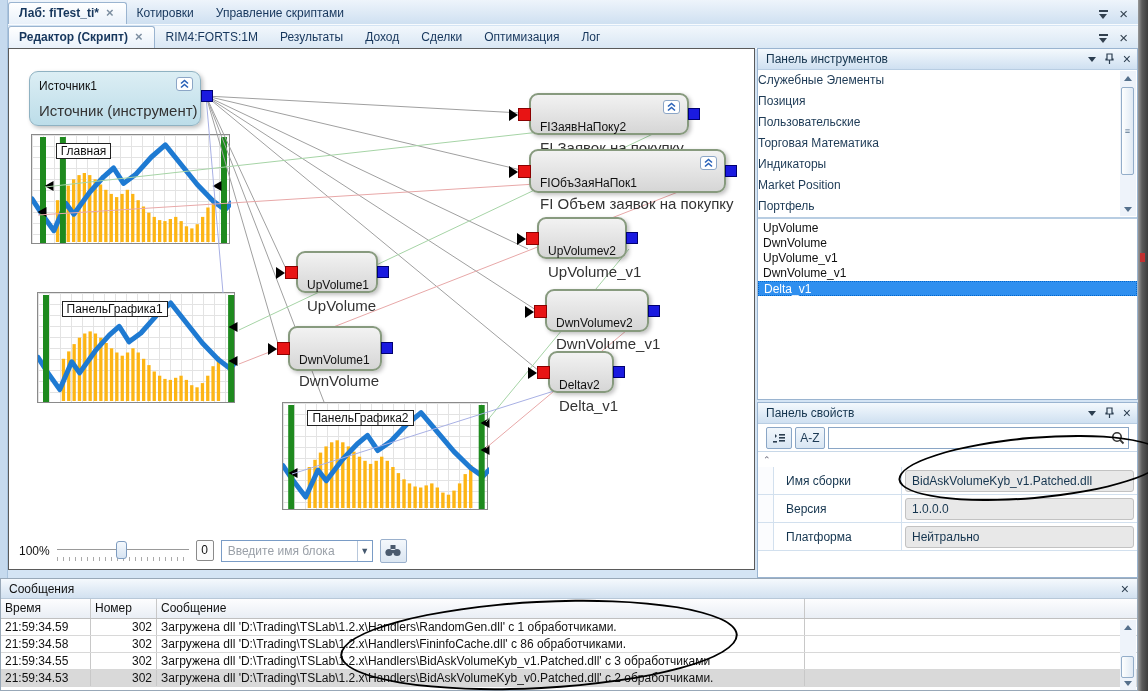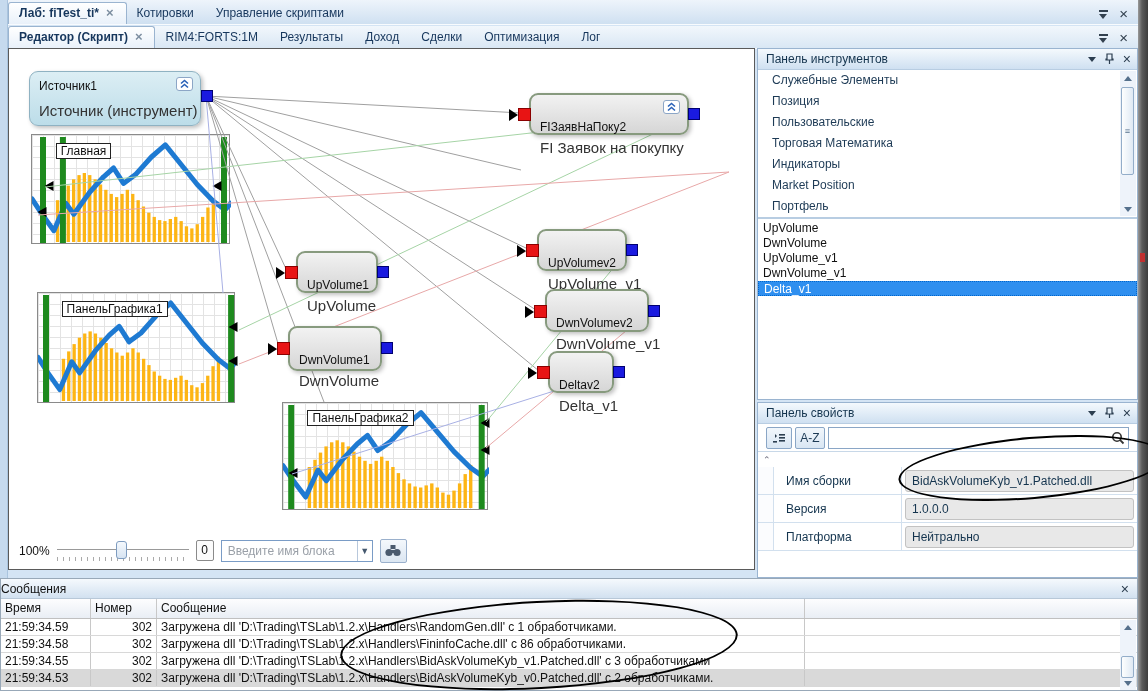--- a/index.html
+++ b/index.html
@@ -67,21 +67,21 @@
   #rightcol { position:absolute; left:757px; top:48px; width:381px; height:530px; }
   .panel { position:absolute; left:0; width:381px; background:#fff; border:1px solid #9ab4d0; }
   .panel-header { height:21px; background:linear-gradient(#f4f9fd,#cfe0f1); display:flex; align-items:center; padding:0 6px 0 8px; color:#14344e; border-bottom:1px solid #b8cde2; }
   .panel-header .ttl { flex:1; }
   .ph-icons { display:flex; align-items:center; gap:9px; }
   .tri-down { width:0; height:0; border-left:4px solid transparent; border-right:4px solid transparent; border-top:5px solid #2c3e50; }
   .ph-x { color:#2c3e50; font-size:14px; line-height:10px; }
 
   #tools-panel { top:0; height:352px; }
   #cat-list { position:relative; height:148px; border-bottom:1px solid #b8cde2; overflow:hidden; }
-  .cat-item { height:21px; line-height:21px; padding-left:14px; color:#1d3a55; }
+  .cat-item { height:21px; line-height:21px; color:#1d3a55; }
   #cat-scroll { position:absolute; right:1px; top:1px; width:16px; height:145px; background:#eef3fa; }
   .sb-arrow { position:absolute; left:0; width:16px; height:14px; display:flex; align-items:center; justify-content:center; }
   .sb-up { top:0; } .sb-dn { bottom:0; }
   .sb-tri-up { width:0;height:0;border-left:4px solid transparent;border-right:4px solid transparent;border-bottom:5px solid #55708c; }
   .sb-tri-dn { width:0;height:0;border-left:4px solid transparent;border-right:4px solid transparent;border-top:5px solid #55708c; }
   .sb-thumb { position:absolute; left:1px; width:13px; background:linear-gradient(90deg,#fdfefe,#dfe9f4); border:1px solid #93adc9; border-radius:2px; display:flex; align-items:center; justify-content:center; color:#55708c; font-size:9px; }
   #item-list { height:181px; border-top:1px solid #b8cde2; padding-top:2px; }
   .tool-item { height:15px; line-height:15px; padding-left:5px; color:#111; white-space:nowrap; }
   .tool-item.selected { background:#2f8fef; color:#fff; border:1px dotted #06c; }
 
@@ -95,21 +95,21 @@
   #prop-grid { position:relative; }
   .prop-row { display:flex; height:28px; border-bottom:1px solid #d2e0ee; }
   .prop-spacer { width:16px; border-right:1px solid #d2e0ee; background:#fbfcfe; }
   .prop-name { width:128px; display:flex; align-items:center; padding-left:12px; color:#14344e; border-right:1px solid #d2e0ee; }
   .prop-value { flex:1; display:flex; align-items:center; padding:2px 3px; }
   .prop-value .vbox { width:100%; height:22px; background:#e8e8e8; border:1px solid #c2c2c2; border-radius:3px; display:flex; align-items:center; padding-left:6px; color:#14344e; white-space:nowrap; overflow:hidden;text-align:right; }
   #grid-collapse { height:15px; display:flex; align-items:center; padding-left:5px; color:#667; font-size:9px; }
 
   
   #messages { position:absolute; left:0; top:578px; width:1138px; height:113px; background:#fff; border:1px solid #98a8b8; }
-  #msg-header { height:20px; background:linear-gradient(#f5f9fd,#d2e1f0); display:flex; align-items:center; padding:0 8px 0 0; color:#111; border-bottom:1px solid #b8c8d8; }
+  #msg-header { height:20px; background:linear-gradient(#f5f9fd,#d2e1f0); display:flex; align-items:center; padding:0 8px 0 8px; color:#111; border-bottom:1px solid #b8c8d8; }
   #msg-header .ttl { flex:1; }
   #msg-colhead { height:20px; display:flex; background:linear-gradient(#fdfdfe,#e9eef5); border-bottom:1px solid #c0c0c0; color:#111; }
   .mc { padding:2px 4px; border-right:1px solid #c8c8c8; }
   .mc-time { width:90px; } .mc-num { width:66px; } .mc-msg { width:648px; }
   .msg-row { display:flex; height:17px; line-height:16px; border-bottom:1px solid #d8d8d8; }
   .msg-row.selected { background:#d9d9d9; }
   .cell { padding:0 4px; white-space:nowrap; overflow:hidden; border-right:1px solid #e0e0e0; }
   .c-time { width:90px; border-right:1px solid #c8c8c8; }
   .c-num { width:66px; text-align:right; border-right:1px solid #c8c8c8; }
   .c-msg { width:648px; border-right:1px solid #c8c8c8; }
@@ -352,39 +352,53 @@
           <svg width="11" height="10" viewBox="0 0 11 10">
             <path d="M2 4.5 L5.5 1.5 L9 4.5 M2 8.5 L5.5 5.5 L9 8.5" stroke="#2a62b8" stroke-width="1.6" fill="none"></path>
           </svg>
         </div>
         <div class="port-out" style="top: 13px;"></div>
         <div class="port-in" style="top: 13px;">
           <span class="tri"></span>
           <span class="sq"></span>
         </div>
       </div>
+      <div class="block handler" style="left: 520px; top: 100px; width: 197px; height: 44px;">
+        <div class="block-title">FIОбъЗаяНаПок1</div>
+        <div class="block-subtitle">FI Объем заявок на покупку</div>
+        <div class="collapse-btn">
+          <svg width="11" height="10" viewBox="0 0 11 10">
+            <path d="M2 4.5 L5.5 1.5 L9 4.5 M2 8.5 L5.5 5.5 L9 8.5" stroke="#2a62b8" stroke-width="1.6" fill="none"></path>
+          </svg>
+        </div>
+        <div class="port-out" style="top: 14px;"></div>
+        <div class="port-in" style="top: 14px;">
+          <span class="tri"></span>
+          <span class="sq"></span>
+        </div>
+      </div>
       <div class="block handler" style="left: 287px; top: 202px; width: 82px; height: 42px;">
         <div class="block-title">UpVolume1</div>
         <div class="block-subtitle">UpVolume</div>
         <div class="port-out" style="top: 13px;"></div>
         <div class="port-in" style="top: 13px;">
           <span class="tri"></span>
           <span class="sq"></span>
         </div>
       </div>
       <div class="block handler" style="left: 279px; top: 277px; width: 94px; height: 45px;">
         <div class="block-title">DwnVolume1</div>
         <div class="block-subtitle">DwnVolume</div>
         <div class="port-out" style="top: 14px;"></div>
         <div class="port-in" style="top: 14px;">
           <span class="tri"></span>
           <span class="sq"></span>
         </div>
       </div>
-      <div class="block handler" style="left: 528px; top: 180px; width: 90px; height: 42px;">
+      <div class="block handler" style="left: 528px; top: 168px; width: 90px; height: 42px;">
         <div class="block-title">UpVolumev2</div>
         <div class="block-subtitle">UpVolume_v1</div>
         <div class="port-out" style="top: 13px;"></div>
         <div class="port-in" style="top: 13px;">
           <span class="tri"></span>
           <span class="sq"></span>
         </div>
       </div>
       <div class="block handler" style="left: 536px; top: 240px; width: 104px; height: 43px;">
         <div class="block-title">DwnVolumev2</div>

